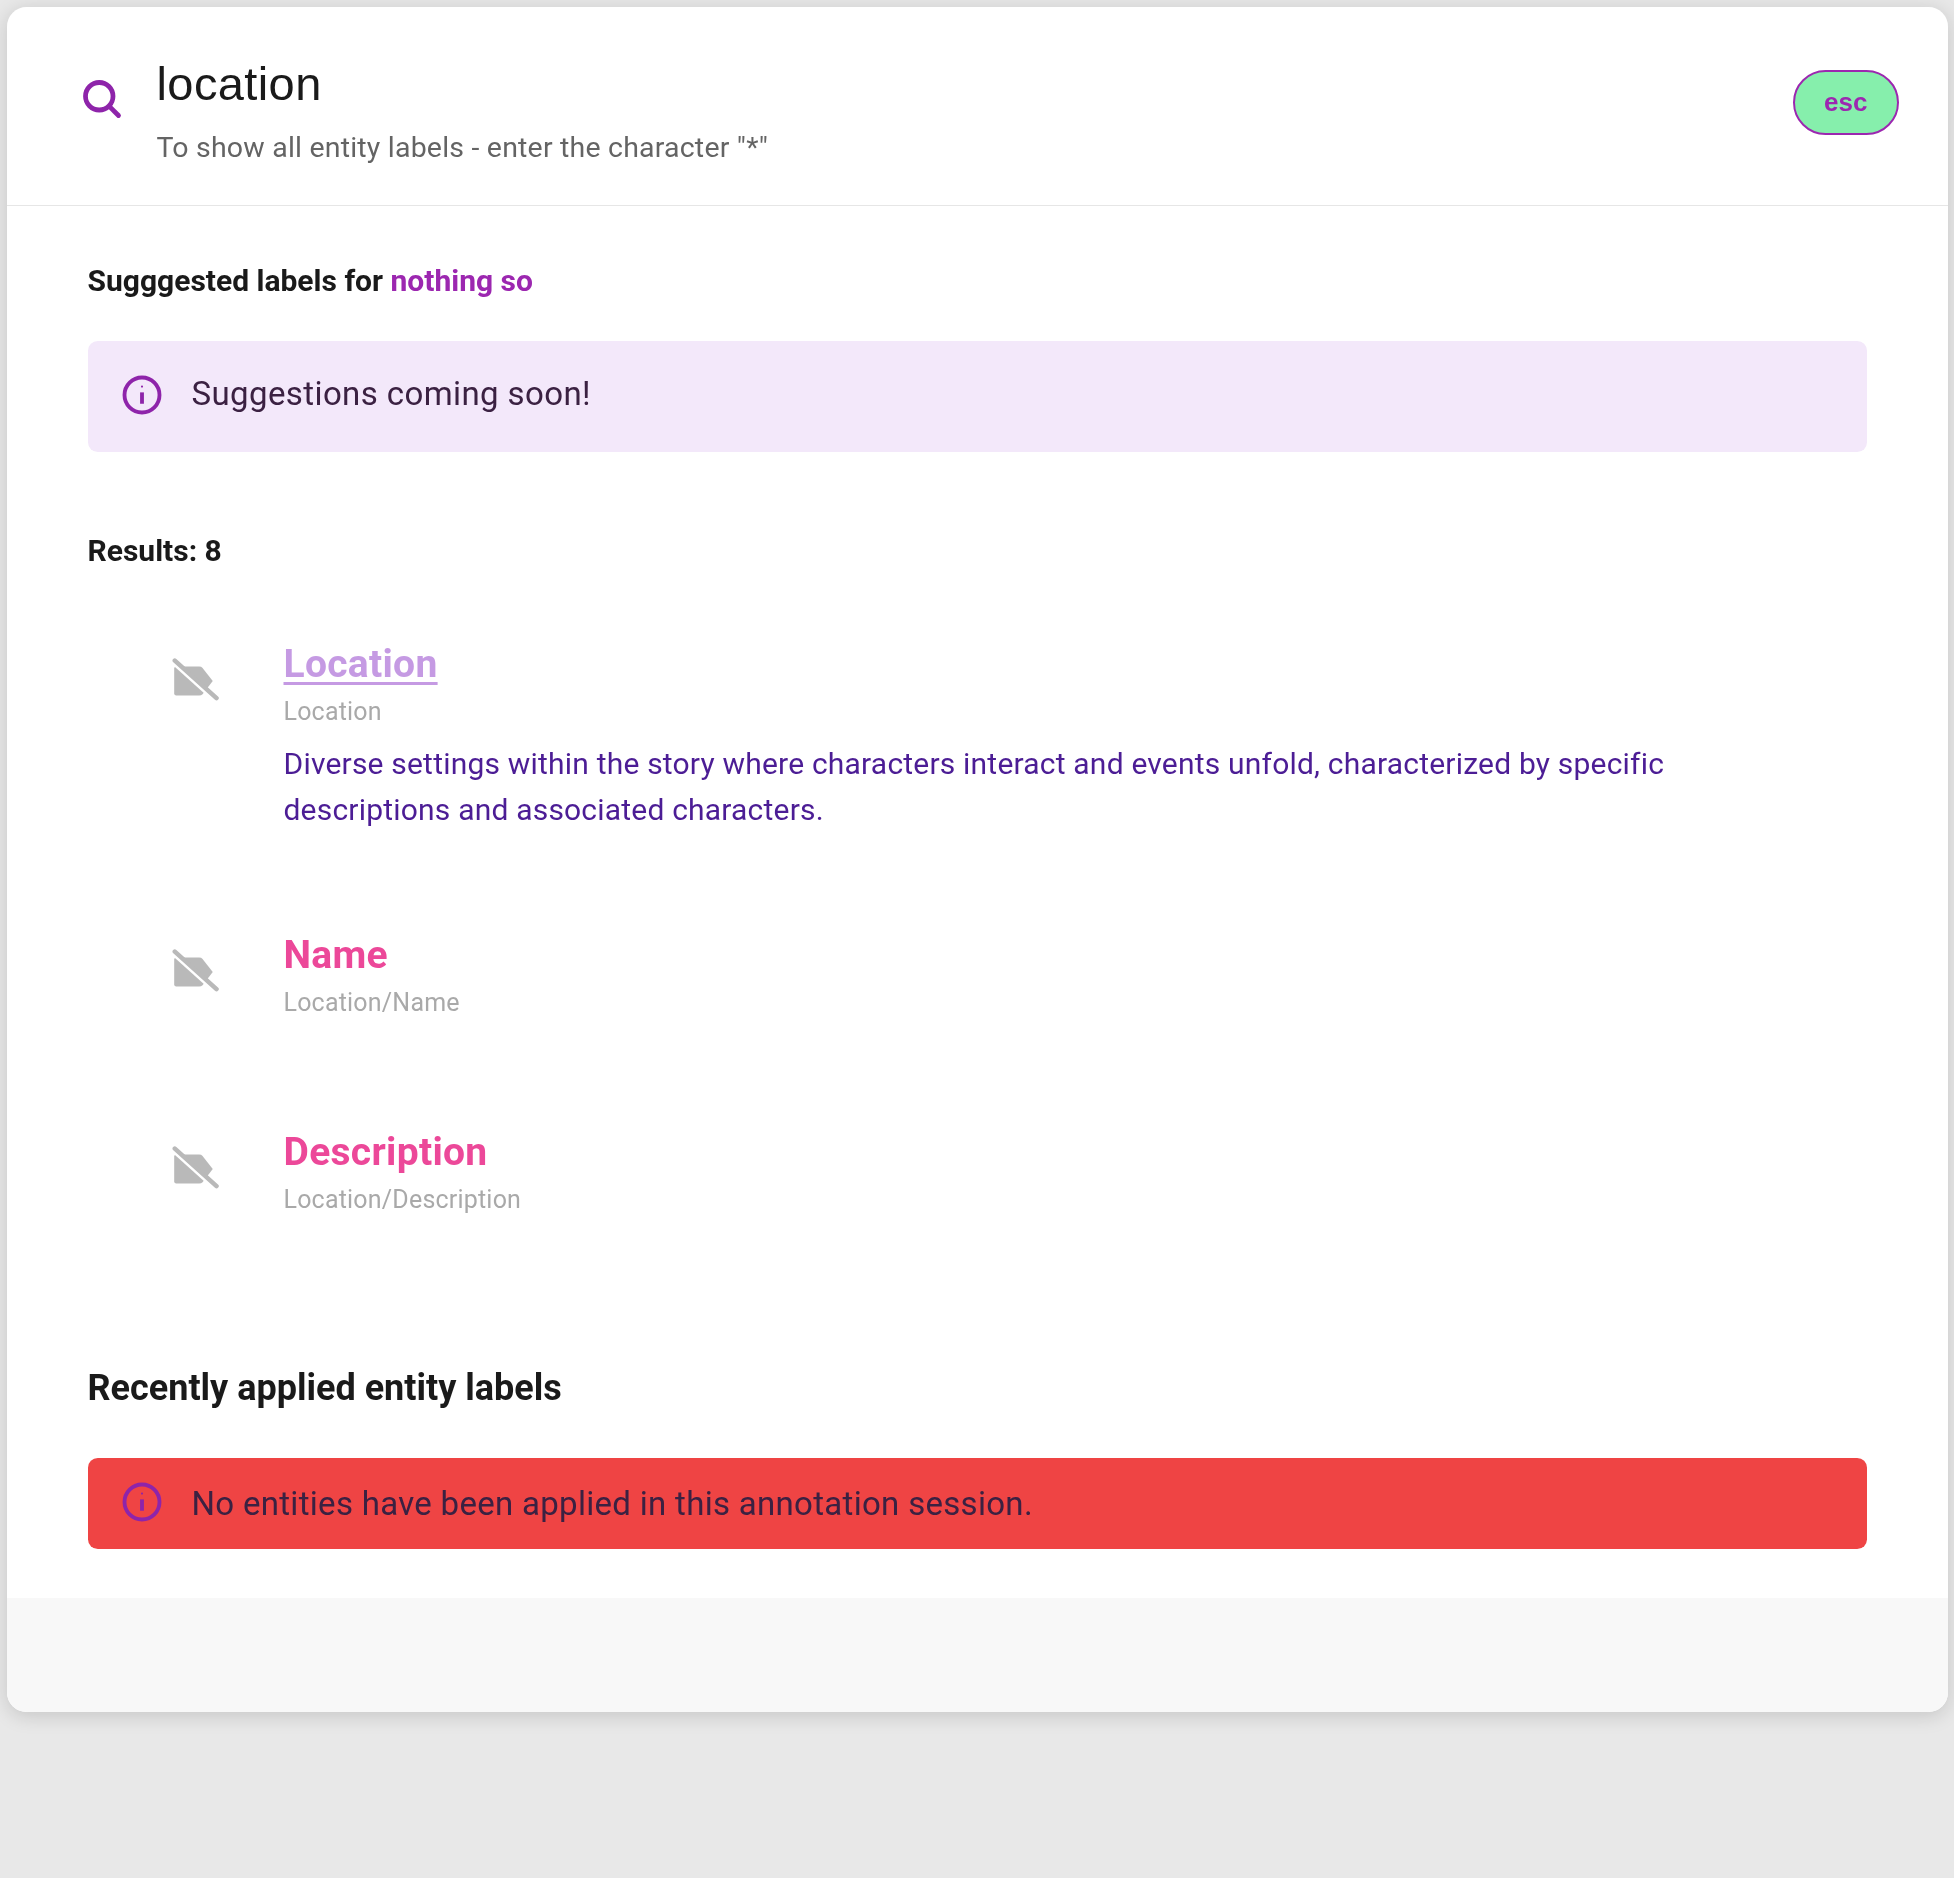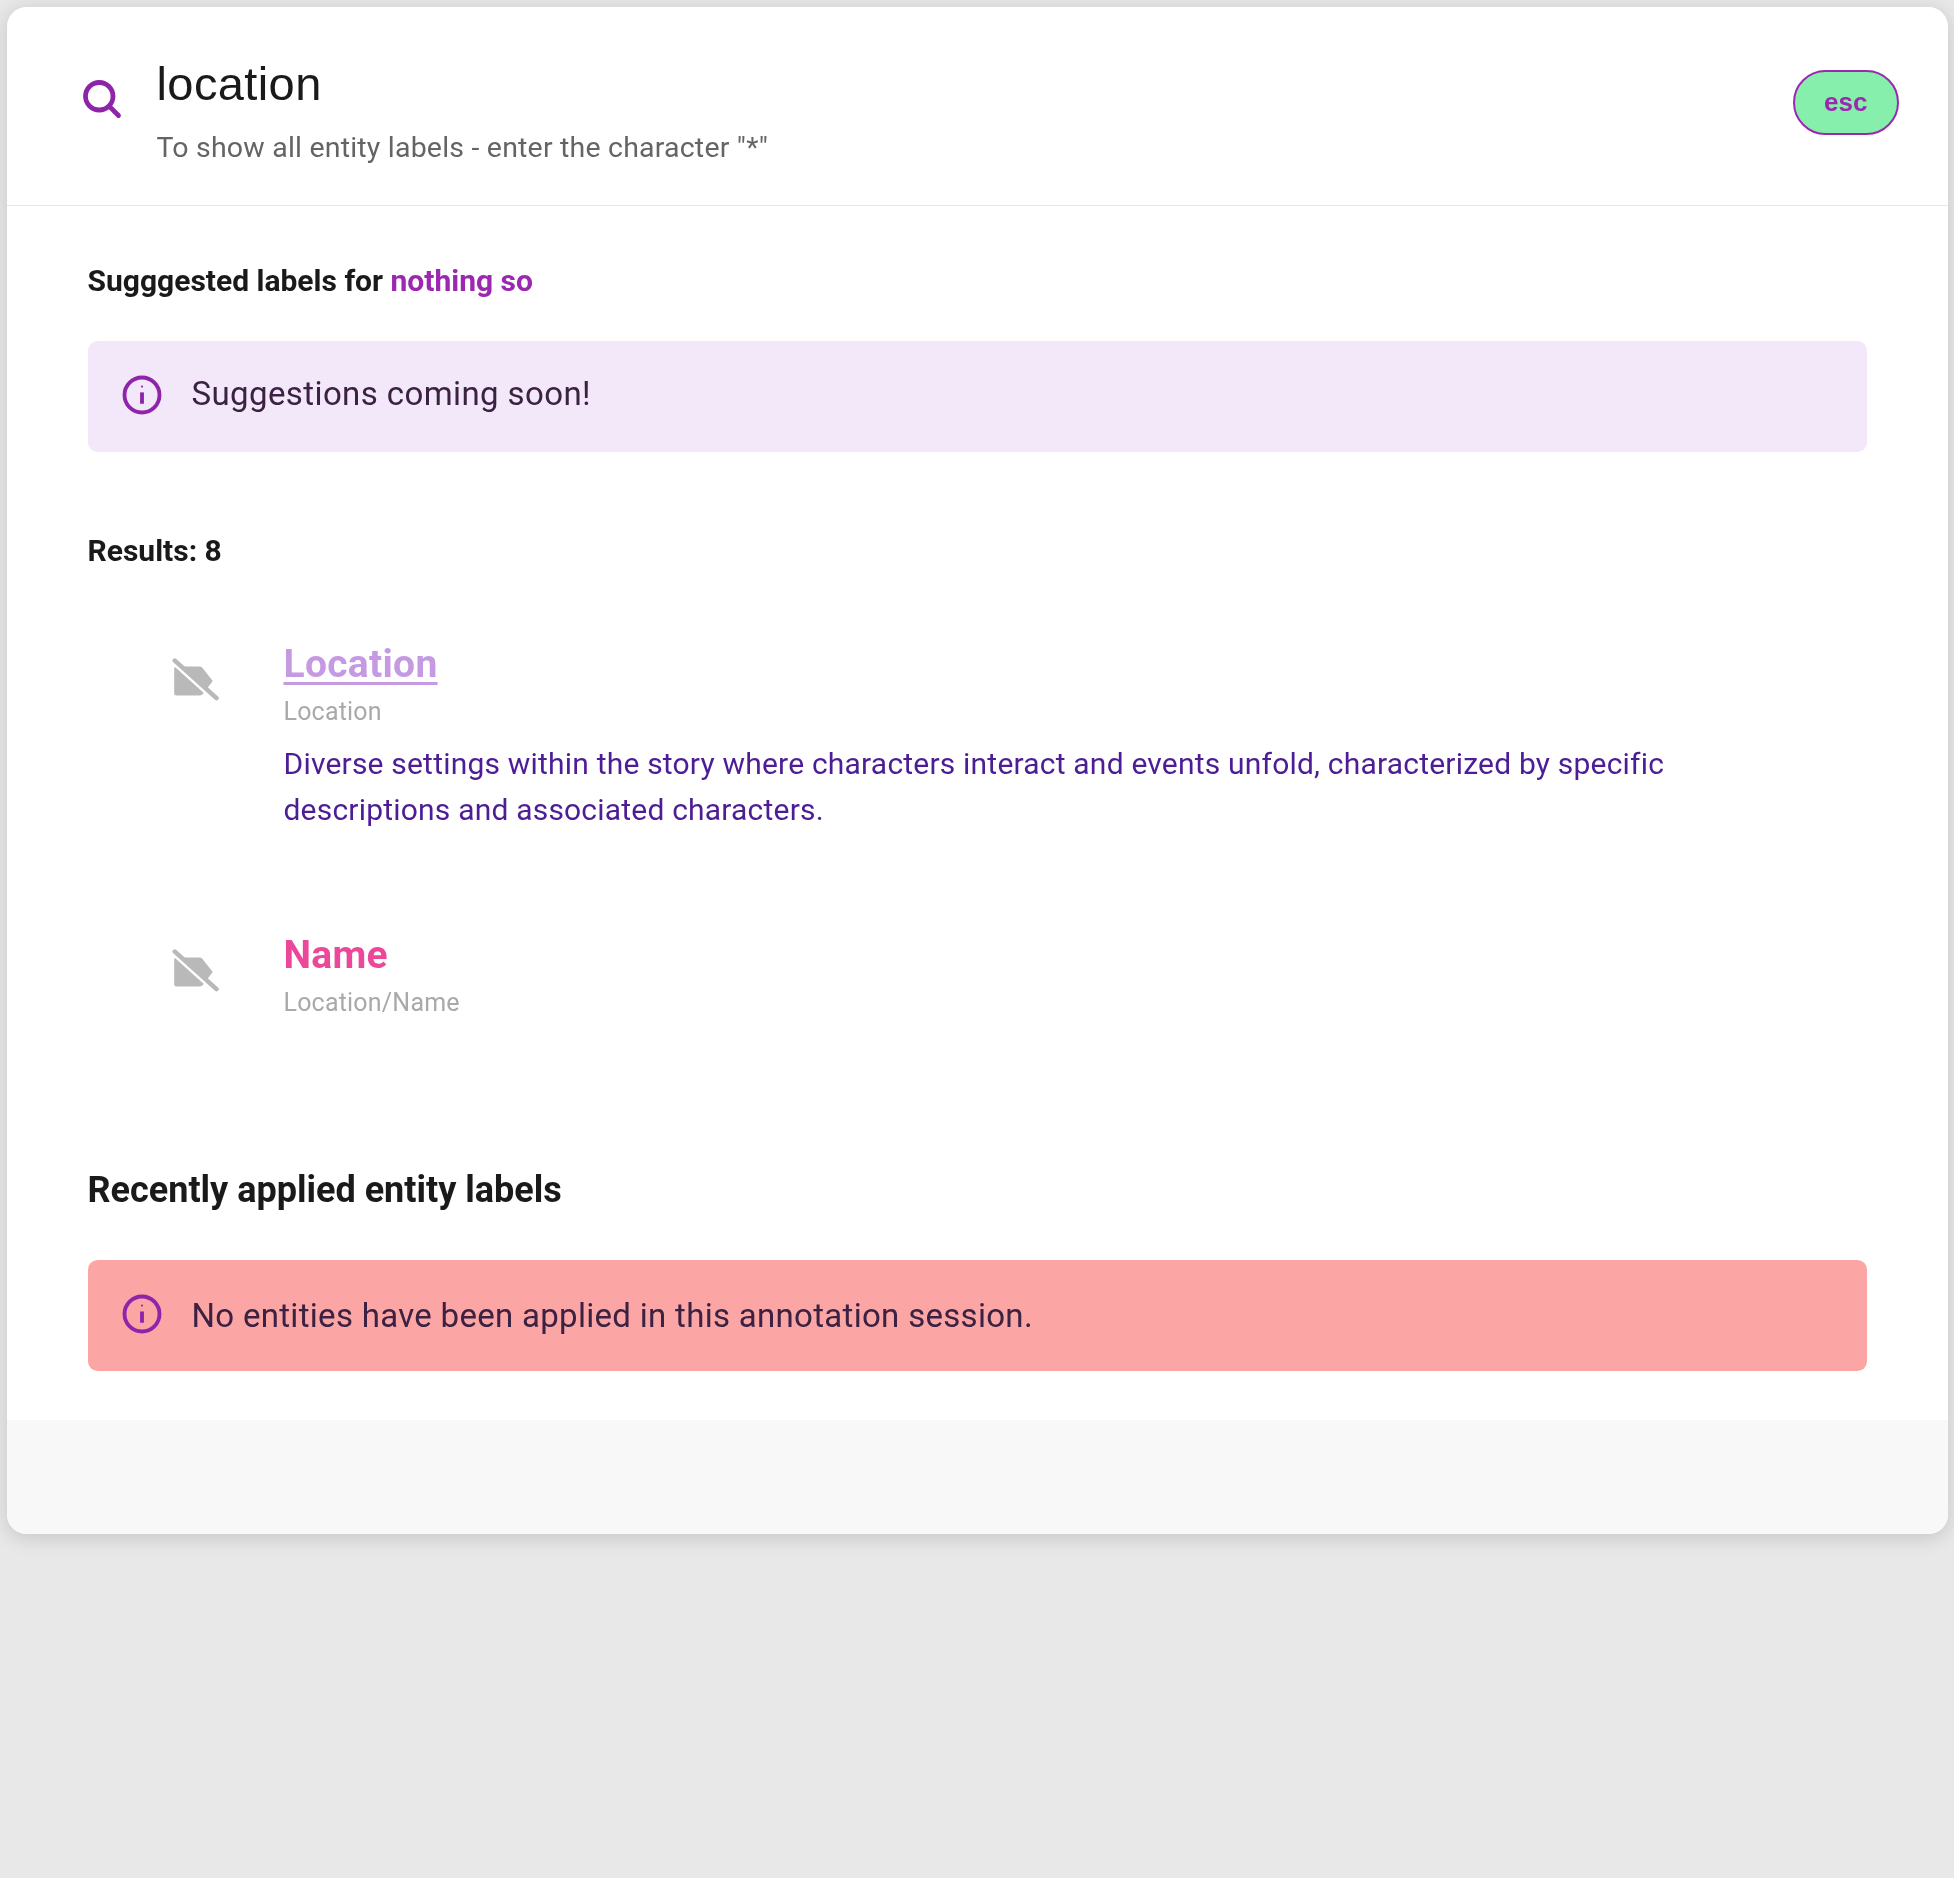--- a/index.html
+++ b/index.html
@@ -150,23 +150,23 @@
       letter-spacing: 0.2px;
       max-width: 1384px;
     }
     .recent-heading {
       font-size: 36px;
       font-weight: 700;
       color: #1a1a1a;
       margin-bottom: 49px;
     }
     .recent-banner {
-      background: #fca5a5;
+      background: #ef4444;
       border-radius: 9.8px;
-      padding: 33px 33px;
+      padding: 23px 33px;
       display: flex;
       align-items: center;
       gap: 29px;
     }
     .recent-text {
       font-size: 33px;
       color: #3b2142;
       letter-spacing: 0.3px;
     }
     .footer-space {
@@ -236,20 +236,33 @@
             <line x1="2" y1="3" x2="22" y2="21" stroke="#ffffff" stroke-width="2.2"></line>
             <line x1="2" y1="3" x2="22" y2="21" stroke="currentColor" stroke-width="2.2" stroke-linecap="round" transform="translate(0.8,-0.8)"></line>
           </svg>
         </span>
         <div class="result-body">
           <div class="result-title">Name</div>
           <div class="result-path">Location/Name</div>
         </div>
       </div>
 
+      <div class="result-item">
+        <span class="tag-icon">
+          <svg width="50" height="50" viewBox="0 0 24 24" fill="currentColor">
+            <path d="M3.5 5 L14.5 5 Q15.5 5 16.1 5.7 L21 12 L16.1 18.3 Q15.5 19 14.5 19 L3.5 19 Q2.5 19 2.5 18 L2.5 6 Q2.5 5 3.5 5 Z"></path>
+            <line x1="2" y1="3" x2="22" y2="21" stroke="#ffffff" stroke-width="2.2"></line>
+            <line x1="2" y1="3" x2="22" y2="21" stroke="currentColor" stroke-width="2.2" stroke-linecap="round" transform="translate(0.8,-0.8)"></line>
+          </svg>
+        </span>
+        <div class="result-body">
+          <div class="result-title">Description</div>
+          <div class="result-path">Location/Description</div>
+        </div>
+      </div>
 
     </div>
 
     <div class="recent-heading">Recently applied entity labels</div>
 
     <div class="recent-banner">
       <span class="info-icon">
         <svg width="42" height="42" viewBox="0 0 24 24" fill="none" stroke="currentColor" stroke-width="2.2">
           <circle cx="12" cy="12" r="10"></circle>
           <line x1="12" y1="10.5" x2="12" y2="17"></line>

